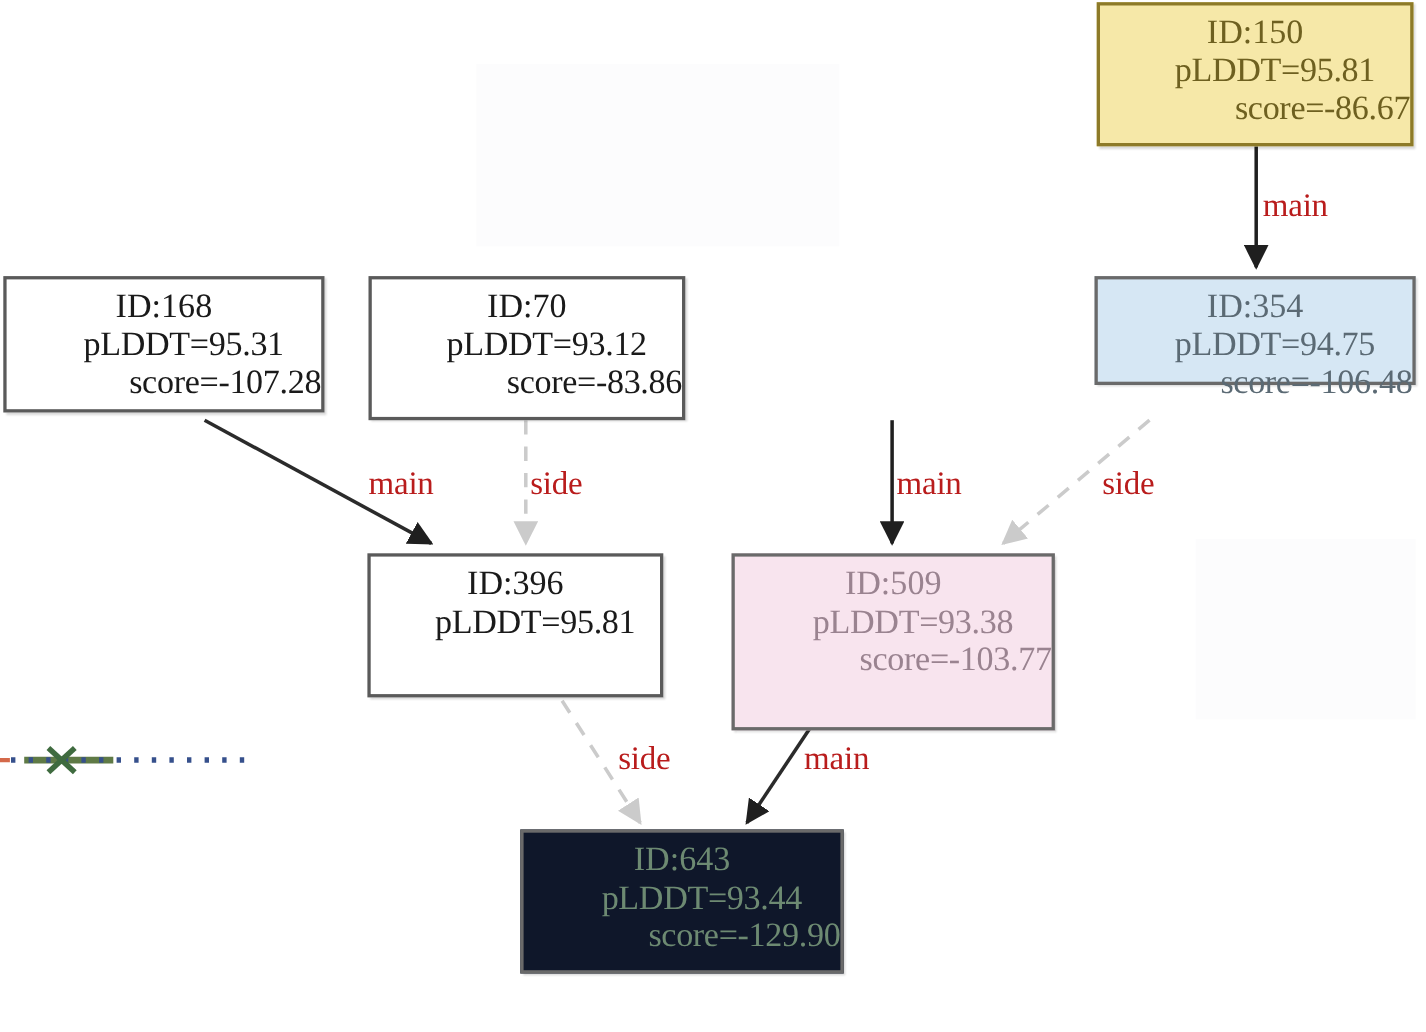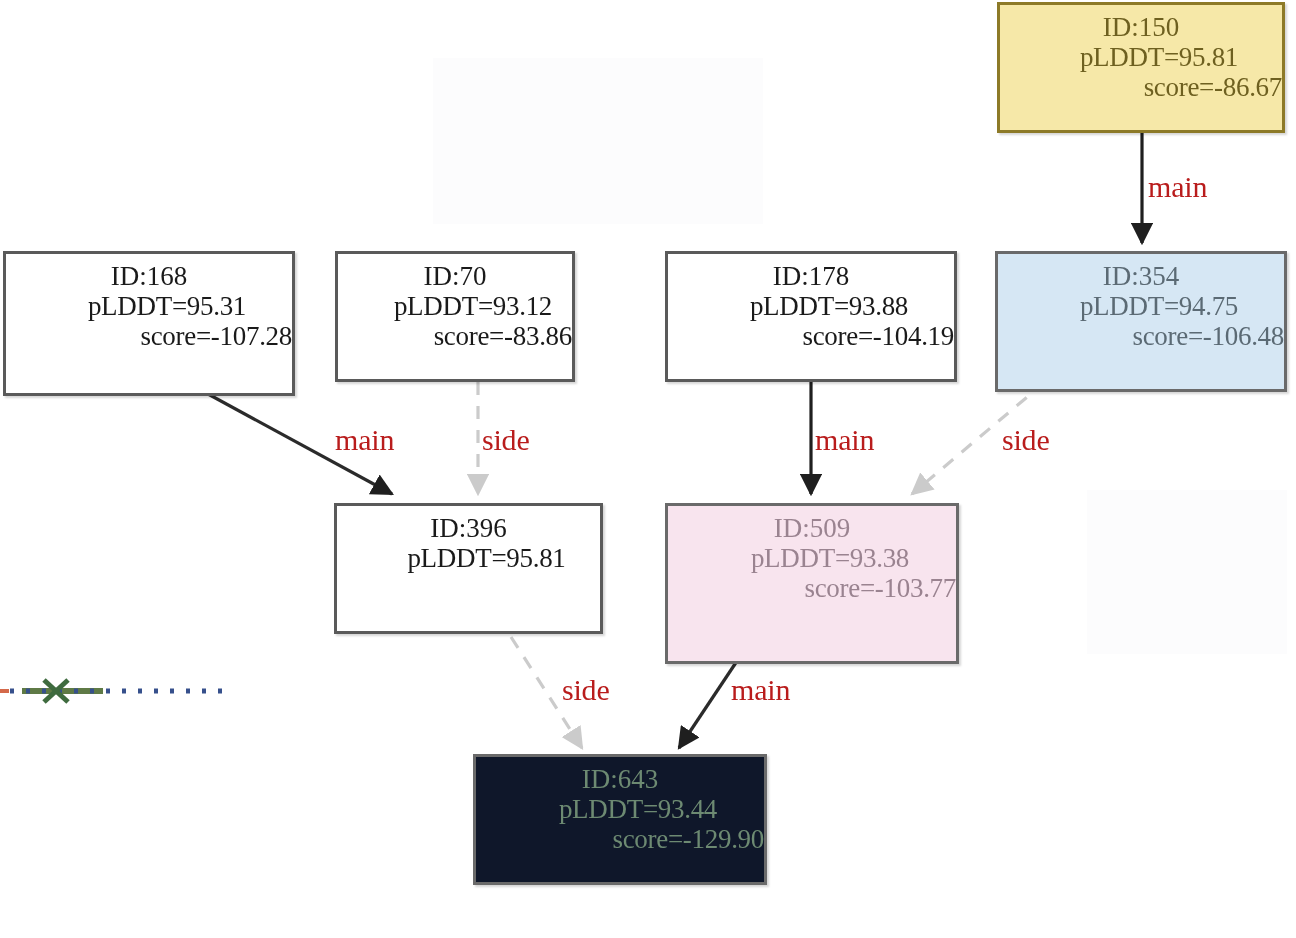--- a/index.html
+++ b/index.html
@@ -32,21 +32,21 @@
     width: 1296px;
     height: 938px;
   }
   .node {
     position: absolute;
     box-sizing: border-box;
     border: 3px solid #5a5a5a;
     background: #ffffff;
     text-align: center;
     line-height: 1.12;
-    font-size: 27px;
+    font-size: 31px;
     color: #1a1a1a;
     padding-top: 7px;
     letter-spacing: -0.2px;
     box-shadow: 2px 2px 2px rgba(0,0,0,0.16);
   }
   .node .nline { display: block; white-space: nowrap; }
   .node .nline.id   { letter-spacing: 0px; }
   .node .nline.pl   { letter-spacing: -0.3px; margin-left: 36px; }
   .node .nline.sc   { letter-spacing: -0.3px; text-align: right; }
 
@@ -109,39 +109,34 @@
   <div class="edge-label" style="left:1002px; top:423px;">side</div>
   <div class="edge-label" style="left:562px; top:673px;">side</div>
   <div class="edge-label" style="left:731px; top:673px;">main</div>
 
   <div class="node tint-yellow" style="left:997px; top:2px; width:288px; height:131px;">
     <span class="nline id">ID:150</span>
     <span class="nline pl">pLDDT=95.81</span>
     <span class="nline sc">score=-86.67</span>
   </div>
 
-  <div class="node" style="left:3px; top:251px; width:292px; height:145px;">
+  <div class="node" style="left:3px; top:251px; width:292px; height:124px;">
     <span class="nline id">ID:168</span>
     <span class="nline pl">pLDDT=95.31</span>
     <span class="nline sc">score=-107.28</span>
   </div>
 
-  <div class="node" style="left:335px; top:251px; width:240px; height:131px;">
+  <div class="node" style="left:335px; top:251px; width:288px; height:131px;">
     <span class="nline id">ID:70</span>
     <span class="nline pl">pLDDT=93.12</span>
     <span class="nline sc">score=-83.86</span>
   </div>
 
-  <div class="node" style="left:665px; top:251px; width:292px; height:131px;">
-    <span class="nline id">ID:178</span>
-    <span class="nline pl">pLDDT=93.88</span>
-    <span class="nline sc">score=-104.19</span>
-  </div>
 
-  <div class="node tint-blue" style="left:995px; top:251px; width:292px; height:141px;">
+  <div class="node tint-blue" style="left:995px; top:251px; width:292px; height:99px;">
     <span class="nline id">ID:354</span>
     <span class="nline pl">pLDDT=94.75</span>
     <span class="nline sc">score=-106.48</span>
   </div>
 
   <div class="node" style="left:334px; top:503px; width:269px; height:131px;">
     <span class="nline id">ID:396</span>
     <span class="nline pl">pLDDT=95.81</span>
   </div>
 

